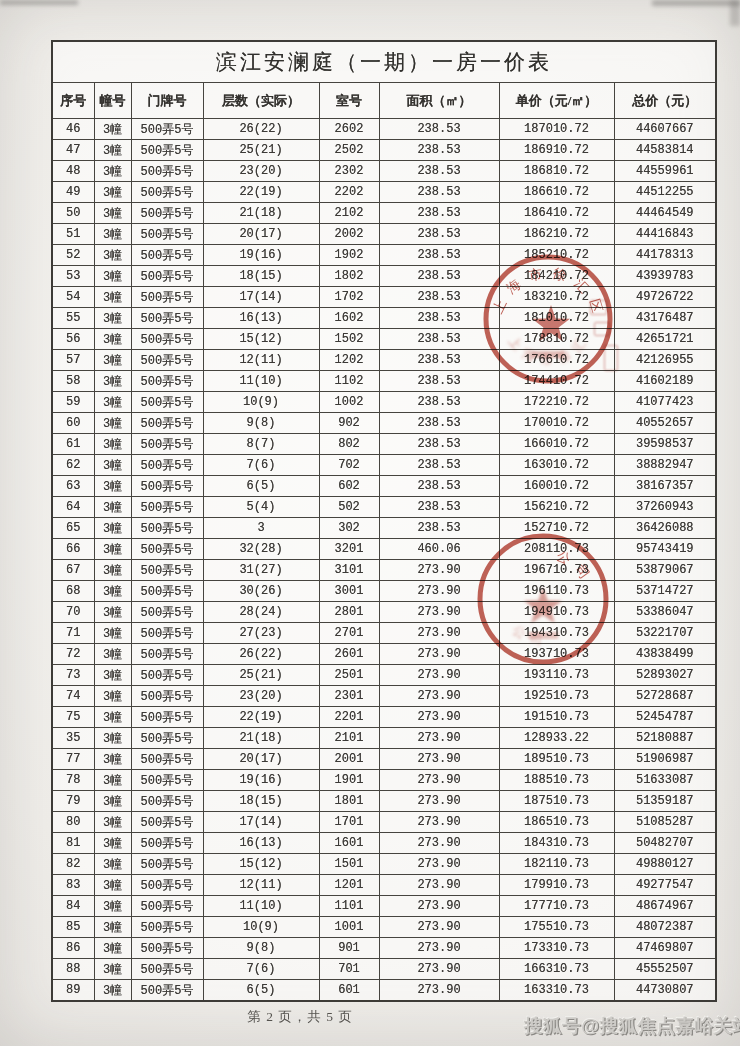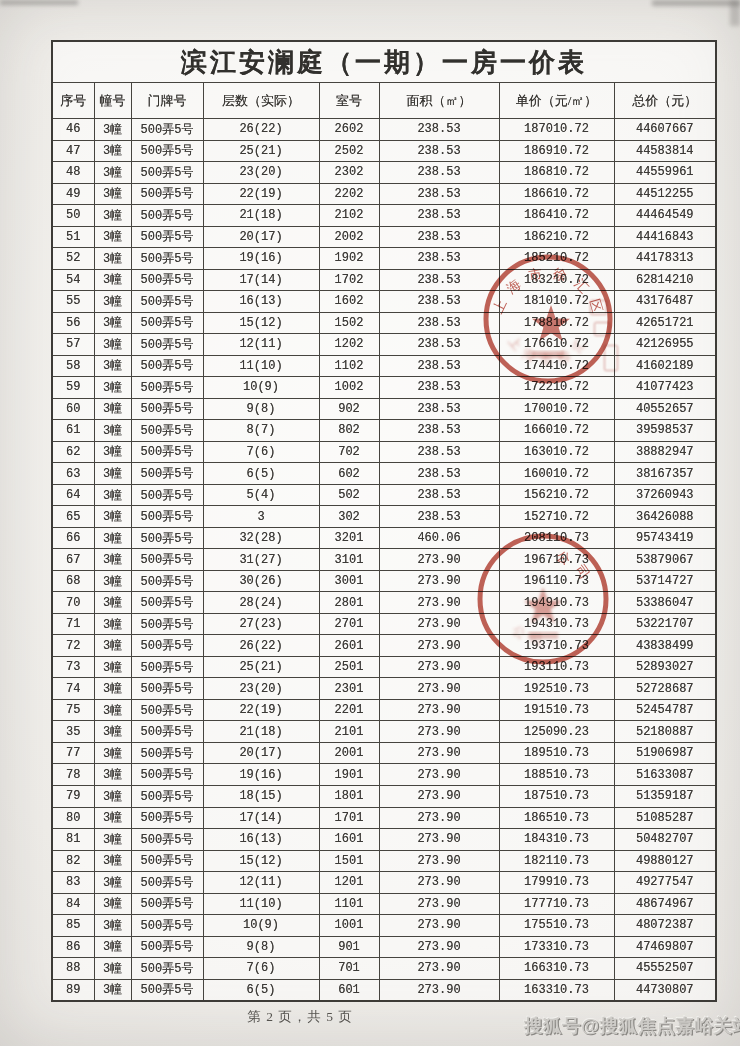--- a/index.html
+++ b/index.html
@@ -21,22 +21,22 @@
     position:absolute; left:51px; top:40px; width:664px; height:962px;
     border-collapse:collapse; table-layout:fixed;
     background:rgba(255,255,255,.5);
   }
   .price-table th,.price-table td{
     border:1.5px solid #46443f; text-align:center; vertical-align:middle;
     padding:0; overflow:hidden; white-space:nowrap;
     text-shadow:0 0 .4px rgba(55,52,48,.75);
   }
   .price-table{border:2.5px solid #3d3b37;}
-  tr.title-tr th{height:40px; font-size:26px; font-weight:700; letter-spacing:3px; color:#31302d;}
-  tr.head-tr th{height:35px; font-size:13px; font-weight:400; color:#34322f;}
+  tr.title-tr th{height:40px; font-size:21px; font-weight:400; letter-spacing:3px; color:#31302d;}
+  tr.head-tr th{height:35px; font-size:13px; font-weight:700; color:#34322f;}
   tbody tr{height:19.71px;font-family:Liberation Mono, monospace;}
   tbody td{font-size:12px; color:#3c3a37;}
 
   
   .stamp{position:absolute; mix-blend-mode:multiply; opacity:.8;}
   .stamp svg{display:block;}
   .stamp-blob{position:absolute; border:1.6px solid #b23a2e; mix-blend-mode:multiply;
               filter:blur(1.1px); opacity:.5; border-radius:2px;}
 
   
@@ -153,28 +153,38 @@
           <td>52</td>
           <td>3幢</td>
           <td>500弄5号</td>
           <td>19(16)</td>
           <td>1902</td>
           <td>238.53</td>
           <td>185210.72</td>
           <td>44178313</td>
         </tr>
         <tr>
+          <td>53</td>
+          <td>3幢</td>
+          <td>500弄5号</td>
+          <td>18(15)</td>
+          <td>1802</td>
+          <td>238.53</td>
+          <td>184210.72</td>
+          <td>43939783</td>
+        </tr>
+        <tr>
           <td>54</td>
           <td>3幢</td>
           <td>500弄5号</td>
           <td>17(14)</td>
           <td>1702</td>
           <td>238.53</td>
           <td>183210.72</td>
-          <td>62814210</td>
+          <td>49726722</td>
         </tr>
         <tr>
           <td>55</td>
           <td>3幢</td>
           <td>500弄5号</td>
           <td>16(13)</td>
           <td>1602</td>
           <td>238.53</td>
           <td>181010.72</td>
           <td>43176487</td>
@@ -369,21 +379,21 @@
           <td>191510.73</td>
           <td>52454787</td>
         </tr>
         <tr>
           <td>35</td>
           <td>3幢</td>
           <td>500弄5号</td>
           <td>21(18)</td>
           <td>2101</td>
           <td>273.90</td>
-          <td>125090.23</td>
+          <td>128933.22</td>
           <td>52180887</td>
         </tr>
         <tr>
           <td>77</td>
           <td>3幢</td>
           <td>500弄5号</td>
           <td>20(17)</td>
           <td>2001</td>
           <td>273.90</td>
           <td>189510.73</td>

